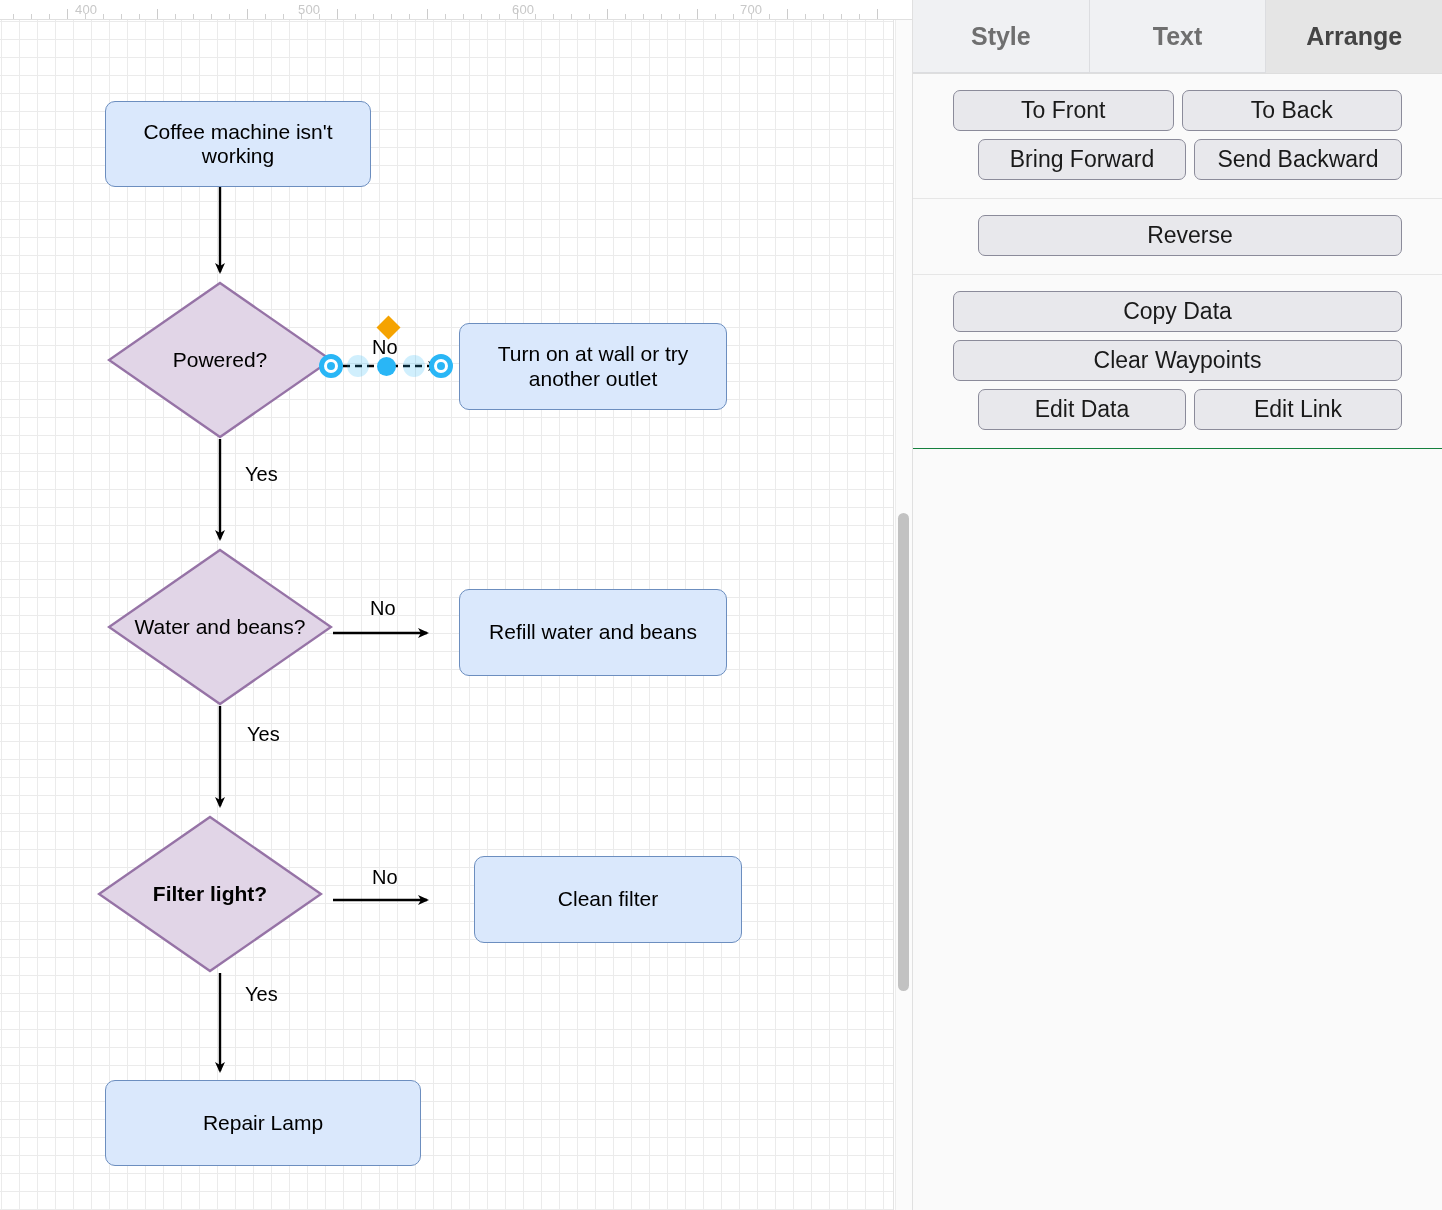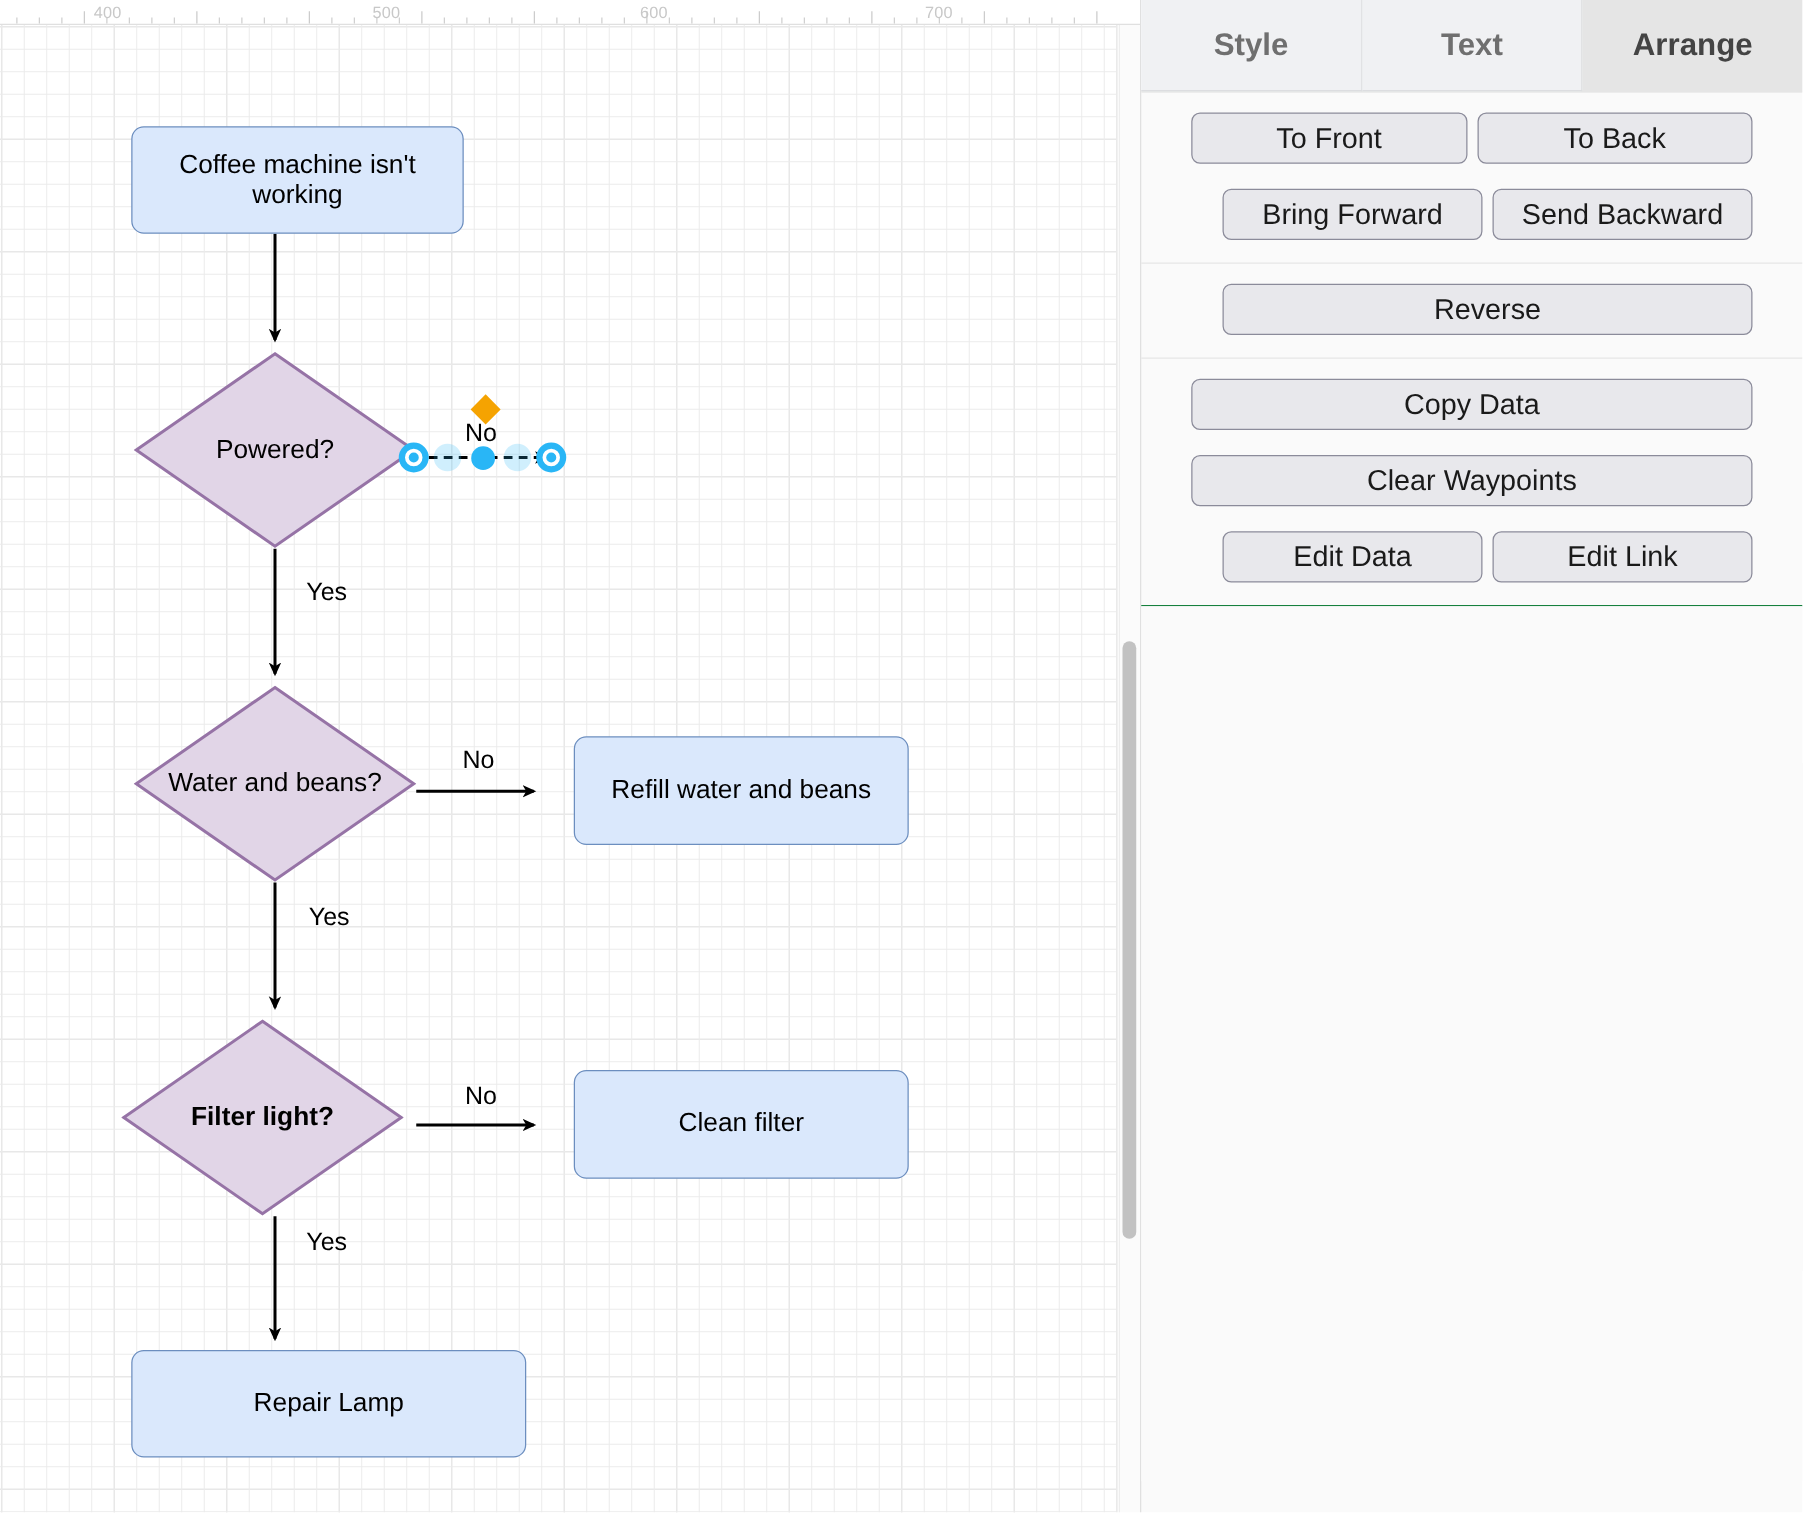--- a/index.html
+++ b/index.html
@@ -140,21 +140,21 @@
   }
   .tab.active {
     background: #e5e5e5; color: #444444; border-bottom-color: transparent;
     border-right: none;
   }
   .section {
     padding: 16px 40px 18px 40px;
     border-bottom: 1px solid #e6e6e6;
   }
   .section.last { border-bottom: 1px solid #15803d; }
-  .btn-row { display: flex; gap: 8px; margin-bottom: 20px; }
+  .btn-row { display: flex; gap: 8px; margin-bottom: 8px; }
   .btn-row:last-child { margin-bottom: 0; margin-left: 25px; }
   .btn {
     flex: 1;
     height: 41px;
     background: #e8e8ec;
     border: 1px solid #8b8b9a;
     border-radius: 7px;
     font-size: 23px; color: #1a1a1a;
     display: flex; align-items: center; justify-content: center;
     font-family: "Liberation Sans", sans-serif;
@@ -268,26 +268,29 @@
         <svg width="226" height="158">
           <polygon points="113,2 224,79 113,156 2,79" fill="#e1d5e7" stroke="#9673a6" stroke-width="2.4"></polygon>
         </svg>
         <div class="diamond-label">Filter light?</div>
       </div>
 
       <div class="node box" style="left:87px; top:81px; width:266px; height:86px;">
         <span>Coffee machine isn't working</span>
       </div>
 
+      <div class="node box" style="left:441px; top:303px; width:268px; height:87px;">
+        <span>Turn on at wall or try another outlet</span>
+      </div>
 
       <div class="node box" style="left:441px; top:569px; width:268px; height:87px;">
         <span>Refill water and beans</span>
       </div>
 
-      <div class="node box" style="left:441px; top:836px; width:268px; height:87px;">
+      <div class="node box" style="left:456px; top:836px; width:268px; height:87px;">
         <span>Clean filter</span>
       </div>
 
       <div class="node box" style="left:87px; top:1060px; width:316px; height:86px;">
         <span>Repair Lamp</span>
       </div>
 
       <div class="edge-label" style="left:372px; top:316px;">No</div>
       <div class="edge-label" style="left:245px; top:443px;">Yes</div>
       <div class="edge-label" style="left:370px; top:577px;">No</div>

